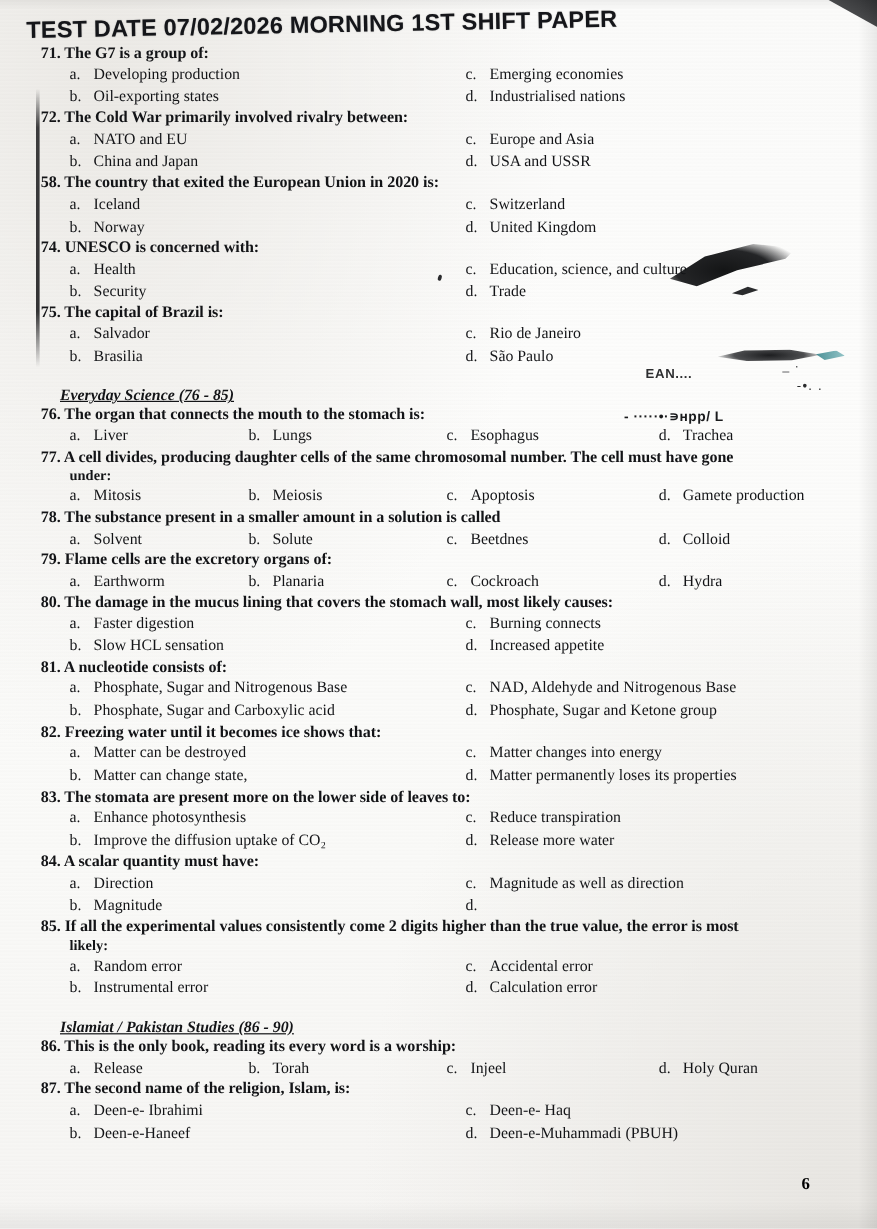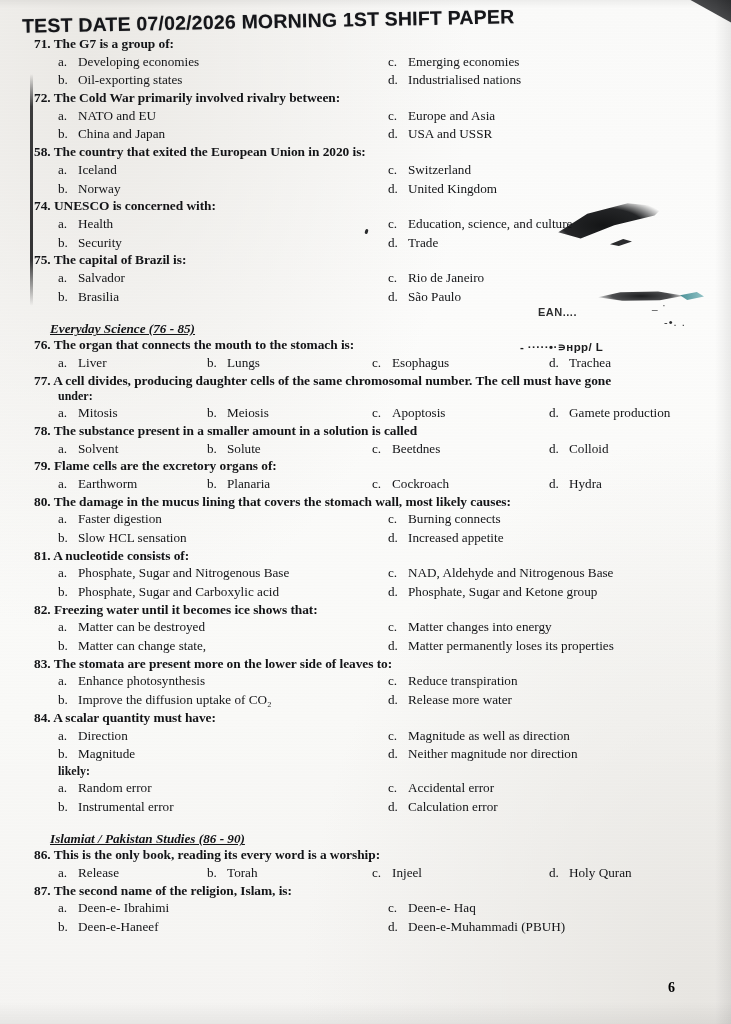--- a/index.html
+++ b/index.html
@@ -170,21 +170,21 @@
   <div class="artifact" id="ghost-a">EAN....</div>
   <div class="artifact" id="ghost-c">-•.  .</div>
   <div class="artifact" id="ghost-b">- ·····•·∍ʜpp/ L</div>
 
   <div class="content" id="content" style="top: 36px;">
       <div class="qblock">
         <div class="qtext">71. The G7 is a group of:</div>
         <div class="opts c2">
           <div class="opt col-a">
             <span class="lt">a.</span>
-            <span class="tx">Developing economies</span>
+            <span class="tx">Developing production</span>
           </div>
           <div class="opt col-b">
             <span class="lt">c.</span>
             <span class="tx">Emerging economies</span>
           </div>
         </div>
         <div class="opts c2">
           <div class="opt col-a">
             <span class="lt">b.</span>
             <span class="tx">Oil-exporting states</span>
@@ -478,25 +478,25 @@
             <span class="tx">Magnitude as well as direction</span>
           </div>
         </div>
         <div class="opts c2">
           <div class="opt col-a">
             <span class="lt">b.</span>
             <span class="tx">Magnitude</span>
           </div>
           <div class="opt col-b">
             <span class="lt">d.</span>
-            <span class="tx">Neither magnitude nor direction</span>
-          </div>
-        </div>
-      </div>
-      <div class="qblock">
+          </div>
+        </div>
+      </div>
+      <div class="qblock">
+        <div class="qtext">85. If all the experimental values consistently come 2 digits higher than the true value, the error is most</div>
         <div class="qcont">likely:</div>
         <div class="opts c2">
           <div class="opt col-a">
             <span class="lt">a.</span>
             <span class="tx">Random error</span>
           </div>
           <div class="opt col-b">
             <span class="lt">c.</span>
             <span class="tx">Accidental error</span>
           </div>

